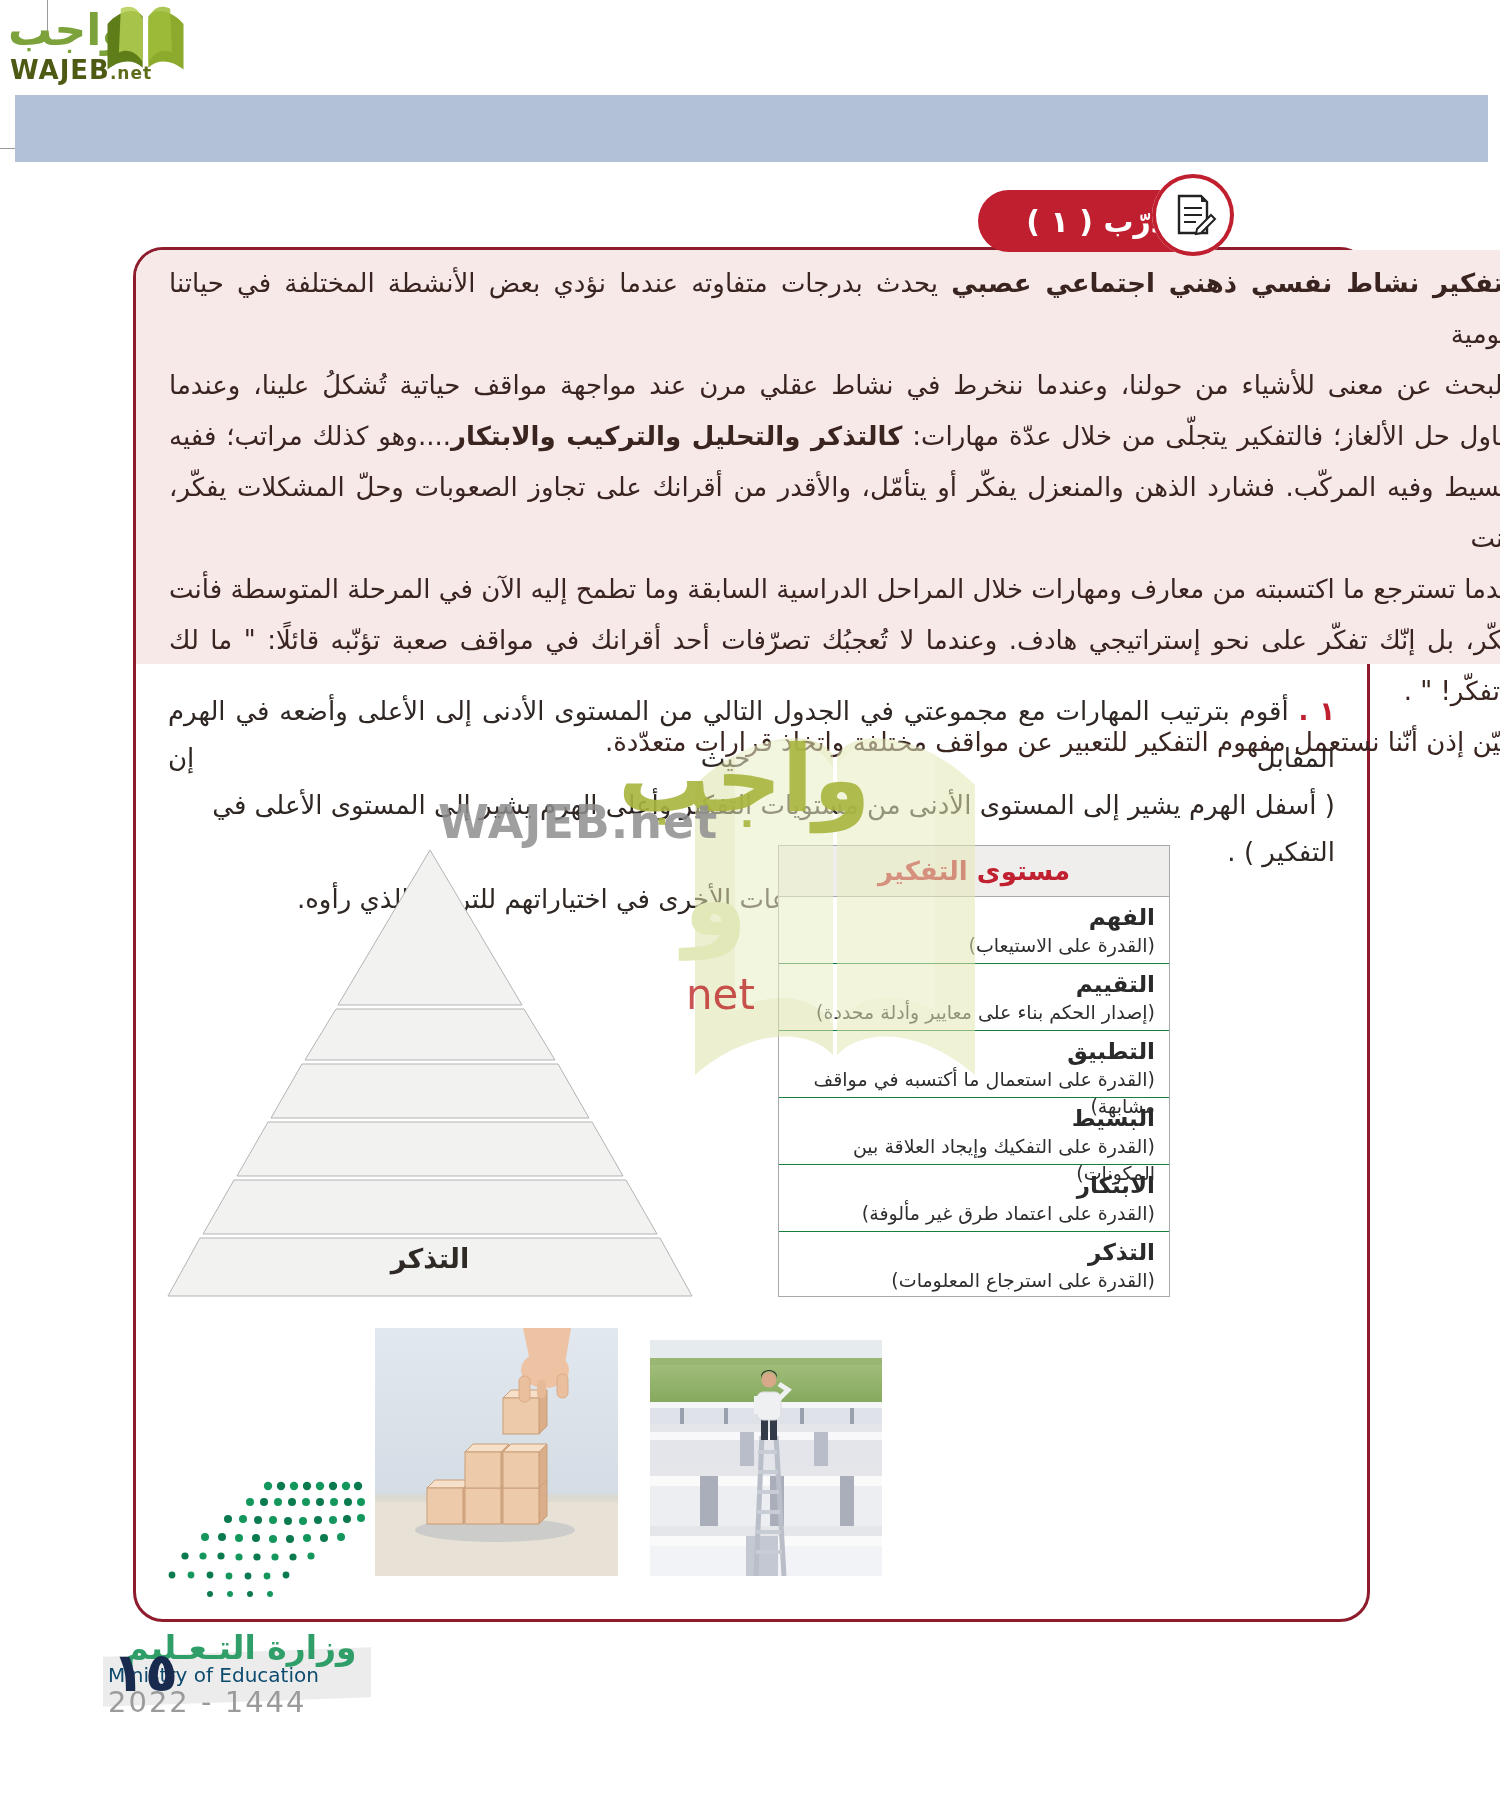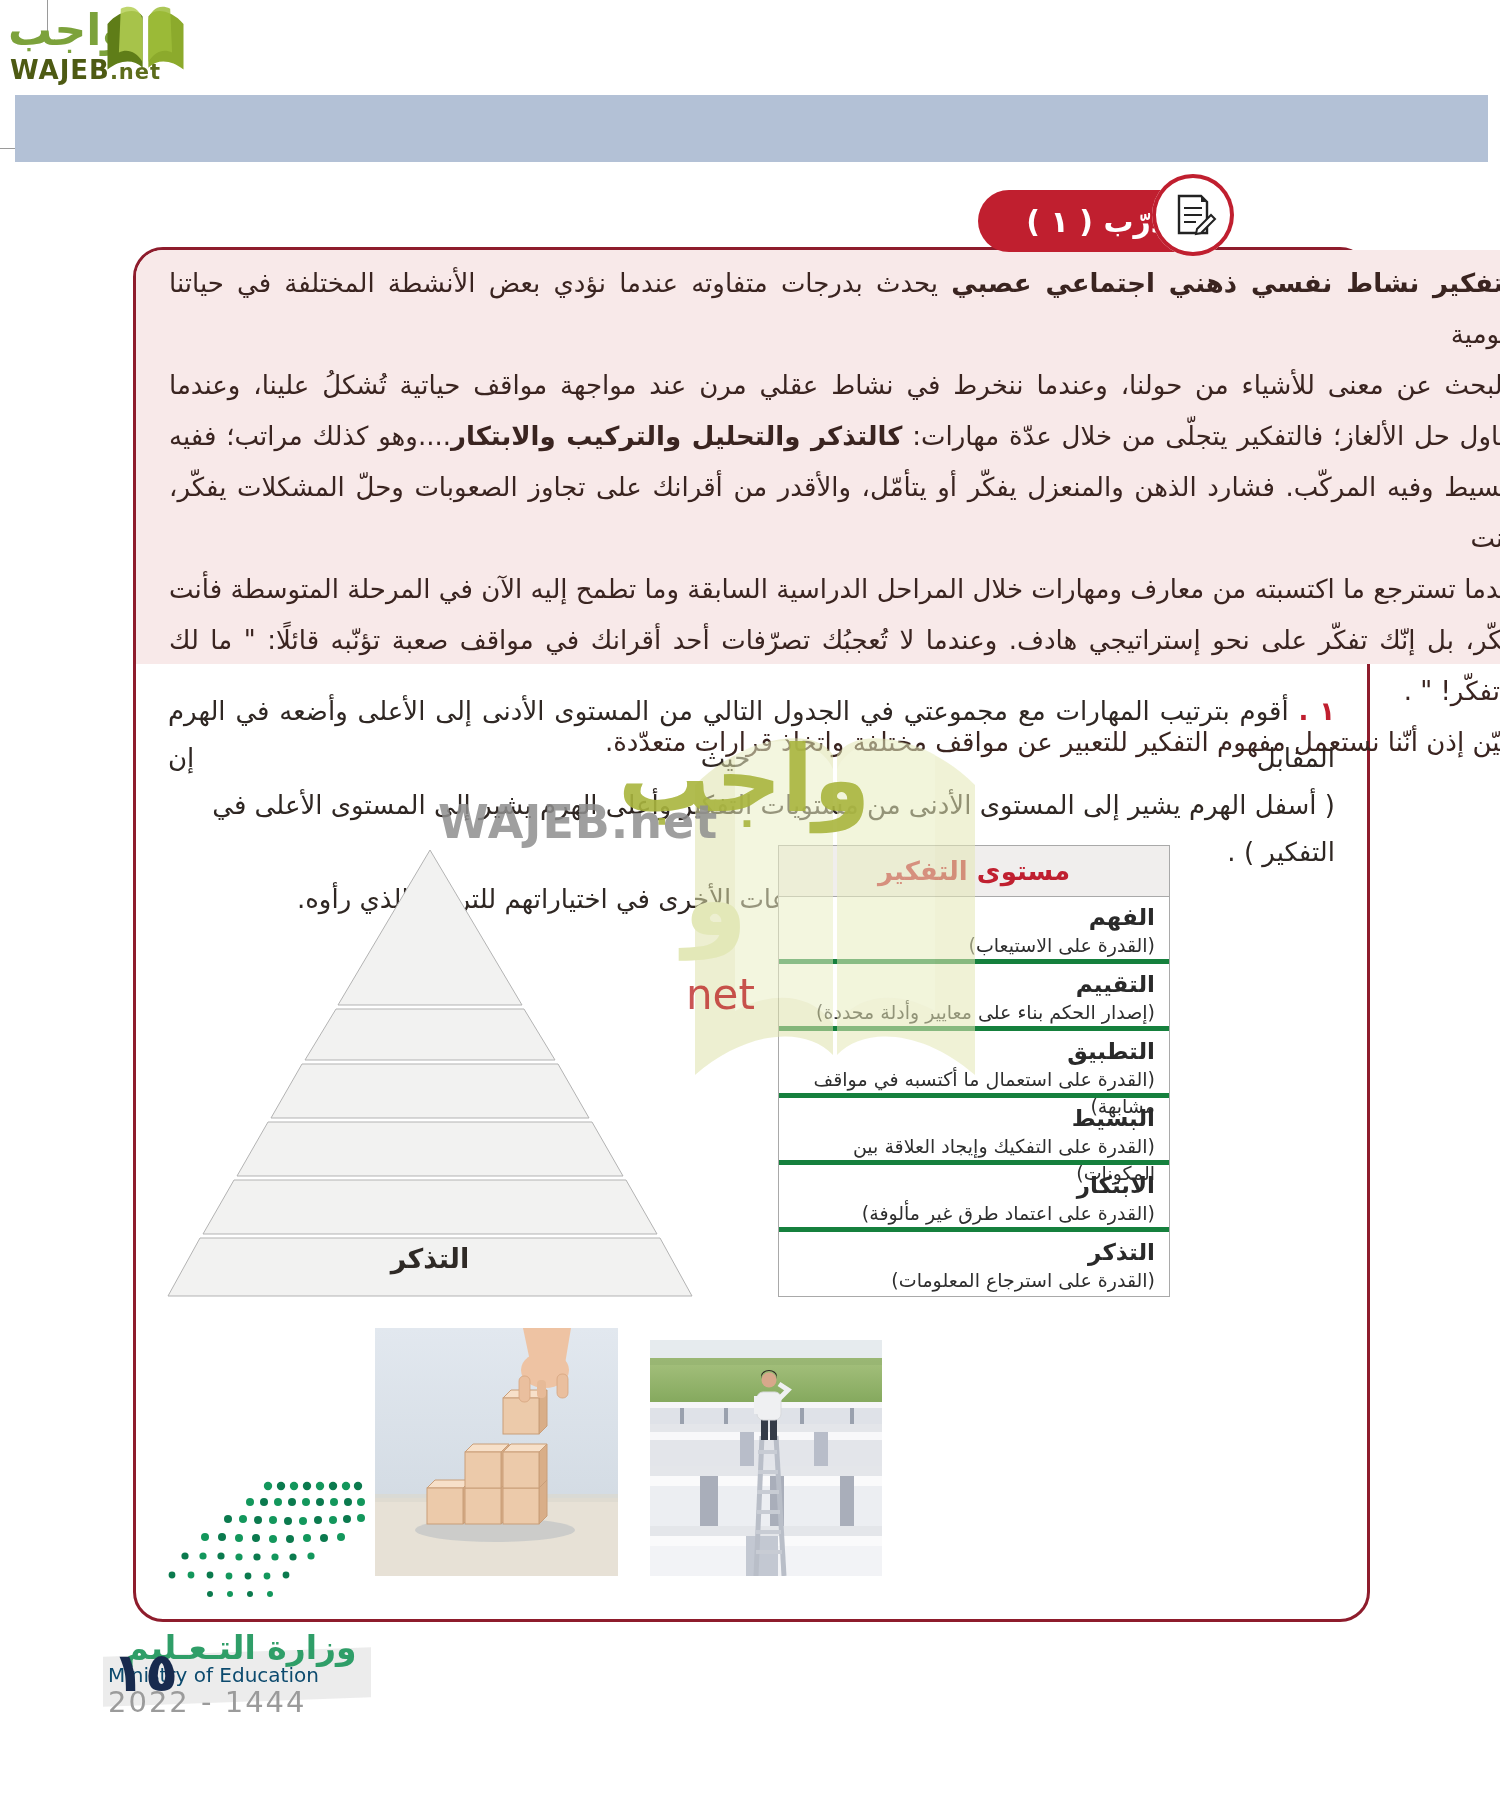--- a/index.html
+++ b/index.html
@@ -3,21 +3,21 @@
 <meta charset="utf-8">
 <style>
   html,body{margin:0;padding:0;background:#fff;}
   .page{position:relative;width:1500px;height:1800px;background:#ffffff;overflow:hidden;
         font-family:"DejaVu Sans", sans-serif;}
   .abs{position:absolute;}
 
   
   .logo-ar{left:8px;top:6px;width:92px;font-size:44px;font-weight:bold;color:#7ca23b;text-align:center;line-height:1.1;}
   .logo-en{left:10px;top:55px;font-size:26px;font-weight:bold;color:#4d5a13;letter-spacing:1px;}
-  .logo-en .tld{font-size:21px;color:#5d6d1c;}
+  .logo-en .tld{font-size:17px;color:#5d6d1c;}
   .book-icon{left:98px;top:4px;}
   .crop-v{left:47px;top:0;width:1px;height:44px;background:#9a9a9a;}
   .crop-h{left:0;top:148px;width:16px;height:1px;background:#9a9a9a;}
 
   
   .blue-bar{left:15px;top:95px;width:1473px;height:67px;background:#b3c1d6;}
 
   
   .card{left:133px;top:247px;width:1237px;height:1375px;border:3px solid #8e1c2c;border-radius:30px;background:#fff;box-sizing:border-box;}
 
@@ -41,21 +41,21 @@
   .task-l3{margin-left:0;margin-right:235px;}
 
   
   .pyr{left:160px;top:848px;z-index:6;}
   .pyr-label{left:330px;top:1243px;width:200px;text-align:center;font-size:27px;font-weight:bold;color:#2f2a26;z-index:8;direction:rtl;}
 
   
   .tbl{left:778px;top:845px;width:392px;height:452px;border:1px solid #a9a9a9;box-sizing:border-box;background:#fff;z-index:6;direction:rtl;}
   .tbl-head{height:50px;background:#f0eeed;border-bottom:1px solid #a9a9a9;display:flex;align-items:center;justify-content:center;
             color:#c02030;font-weight:bold;font-size:26px;}
-  .tbl-row{height:67px;border-bottom:5px solid #15803d;box-sizing:border-box;padding:5px 14px 0 6px;text-align:right;}
+  .tbl-row{height:67px;border-bottom:1px solid #15803d;box-sizing:border-box;padding:5px 14px 0 6px;text-align:right;}
   .tbl-row:last-child{border-bottom:none;}
   .row-title{font-size:23px;font-weight:bold;color:#2a2a2a;line-height:30px;}
   .row-desc{font-size:19px;color:#2e2e2e;line-height:27px;}
 
   
   .wm-book{left:665px;top:725px;opacity:.55;z-index:7;pointer-events:none;}
   .wm-waw{left:683px;top:838px;font-size:104px;font-weight:bold;color:#e3e8b8;z-index:7;pointer-events:none;}
   .wm-net{left:686px;top:928px;font-size:42px;font-weight:normal;color:#b91c1c;opacity:.75;z-index:7;pointer-events:none;margin-top:42px;}
   .wm-ar{left:618px;top:726px;font-size:92px;font-weight:bold;color:#a9b53e;opacity:.9;z-index:7;direction:rtl;pointer-events:none;}
   .wm-en{left:438px;top:795px;font-size:46px;font-weight:bold;color:#8f8f8f;opacity:.85;z-index:7;pointer-events:none;letter-spacing:1px;}

